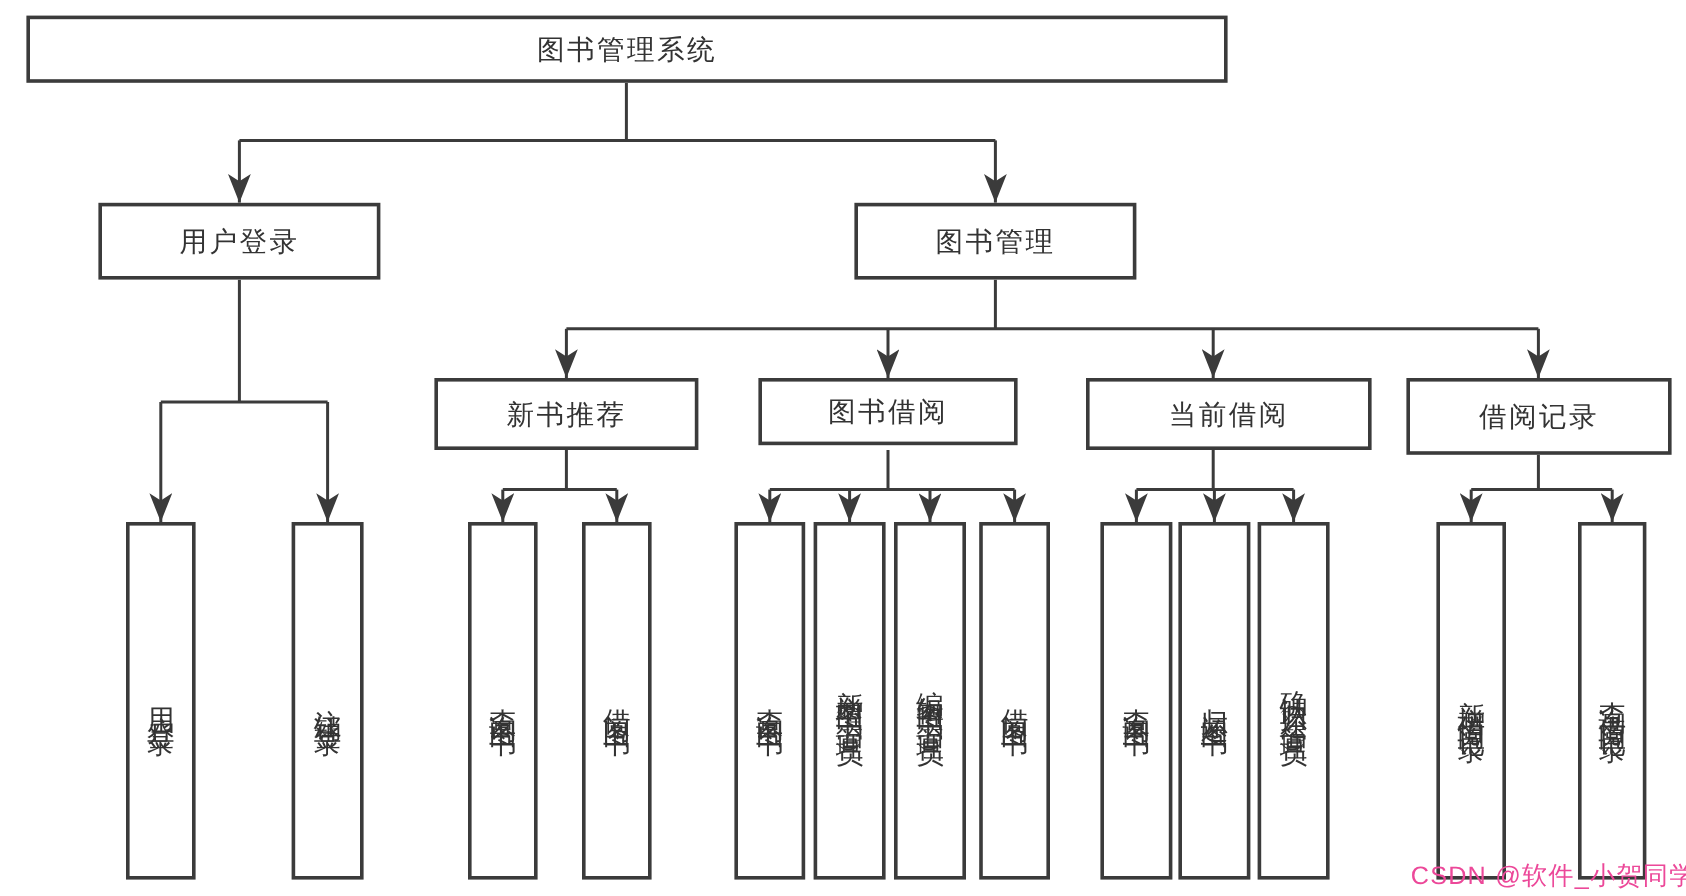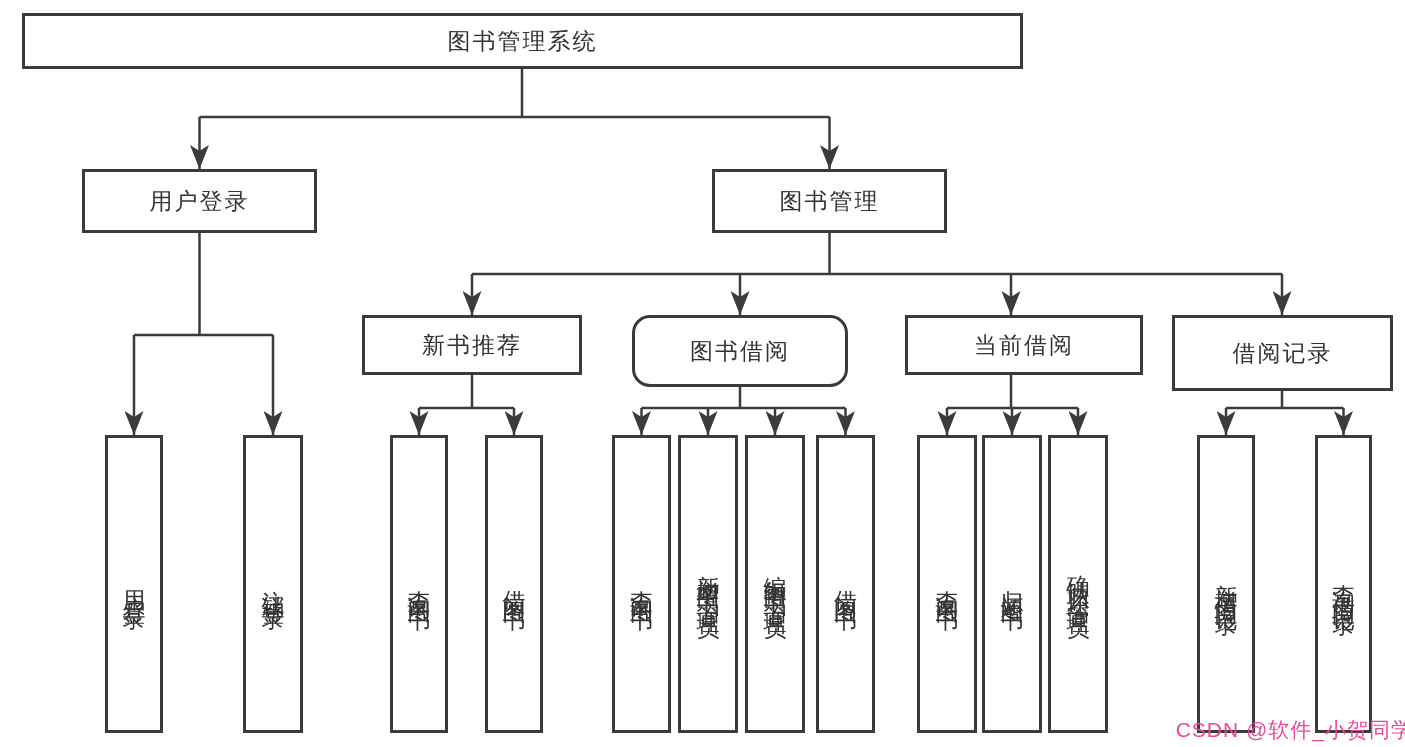--- a/index.html
+++ b/index.html
@@ -98,23 +98,23 @@
       <line x1="1343.5" y1="408" x2="1343.5" y2="435" marker-end="url(#arrow)"></line>
     </g>
   </svg>
 
   <div class="node" style="left:22px; top:13px; width:1001px; height:56px;">图书管理系统</div>
 
   <div class="node" style="left:82px; top:169px; width:235px; height:64px;">用户登录</div>
   <div class="node" style="left:362px; top:315px; width:220px; height:60px;">新书推荐</div>
 
   <div class="node" style="left:712px; top:169px; width:235px; height:64px;">图书管理</div>
-  <div class="node" style="left:632px; top:315px; width:216px; height:72px;border-radius:18px;">图书借阅</div>
+  <div class="node" style="left:632px; top:315px; width:216px; height:56px;">图书借阅</div>
   <div class="node" style="left:905px; top:315px; width:238px; height:60px;">当前借阅</div>
-  <div class="node" style="left:1172px; top:315px; width:221px; height:76px;">借阅记录</div>
+  <div class="node" style="left:1172px; top:315px; width:221px; height:64px;">借阅记录</div>
 
   <div class="node leaf" style="left:105px; top:435px; width:58px; height:298px;">用户登录</div>
   <div class="node leaf" style="left:243px; top:435px; width:60px; height:298px;">注销登录</div>
 
   <div class="node leaf" style="left:390px; top:435px; width:58px; height:298px;">查询图书</div>
   <div class="node leaf" style="left:485px; top:435px; width:58px; height:298px;">借阅图书</div>
 
   <div class="node leaf" style="left:612px; top:435px; width:59px; height:298px;">查询图书</div>
   <div class="node leaf" style="left:678px; top:435px; width:60px; height:298px;">新增图书（管理员）</div>
   <div class="node leaf" style="left:745px; top:435px; width:60px; height:298px;">编辑图书（管理员）</div>

